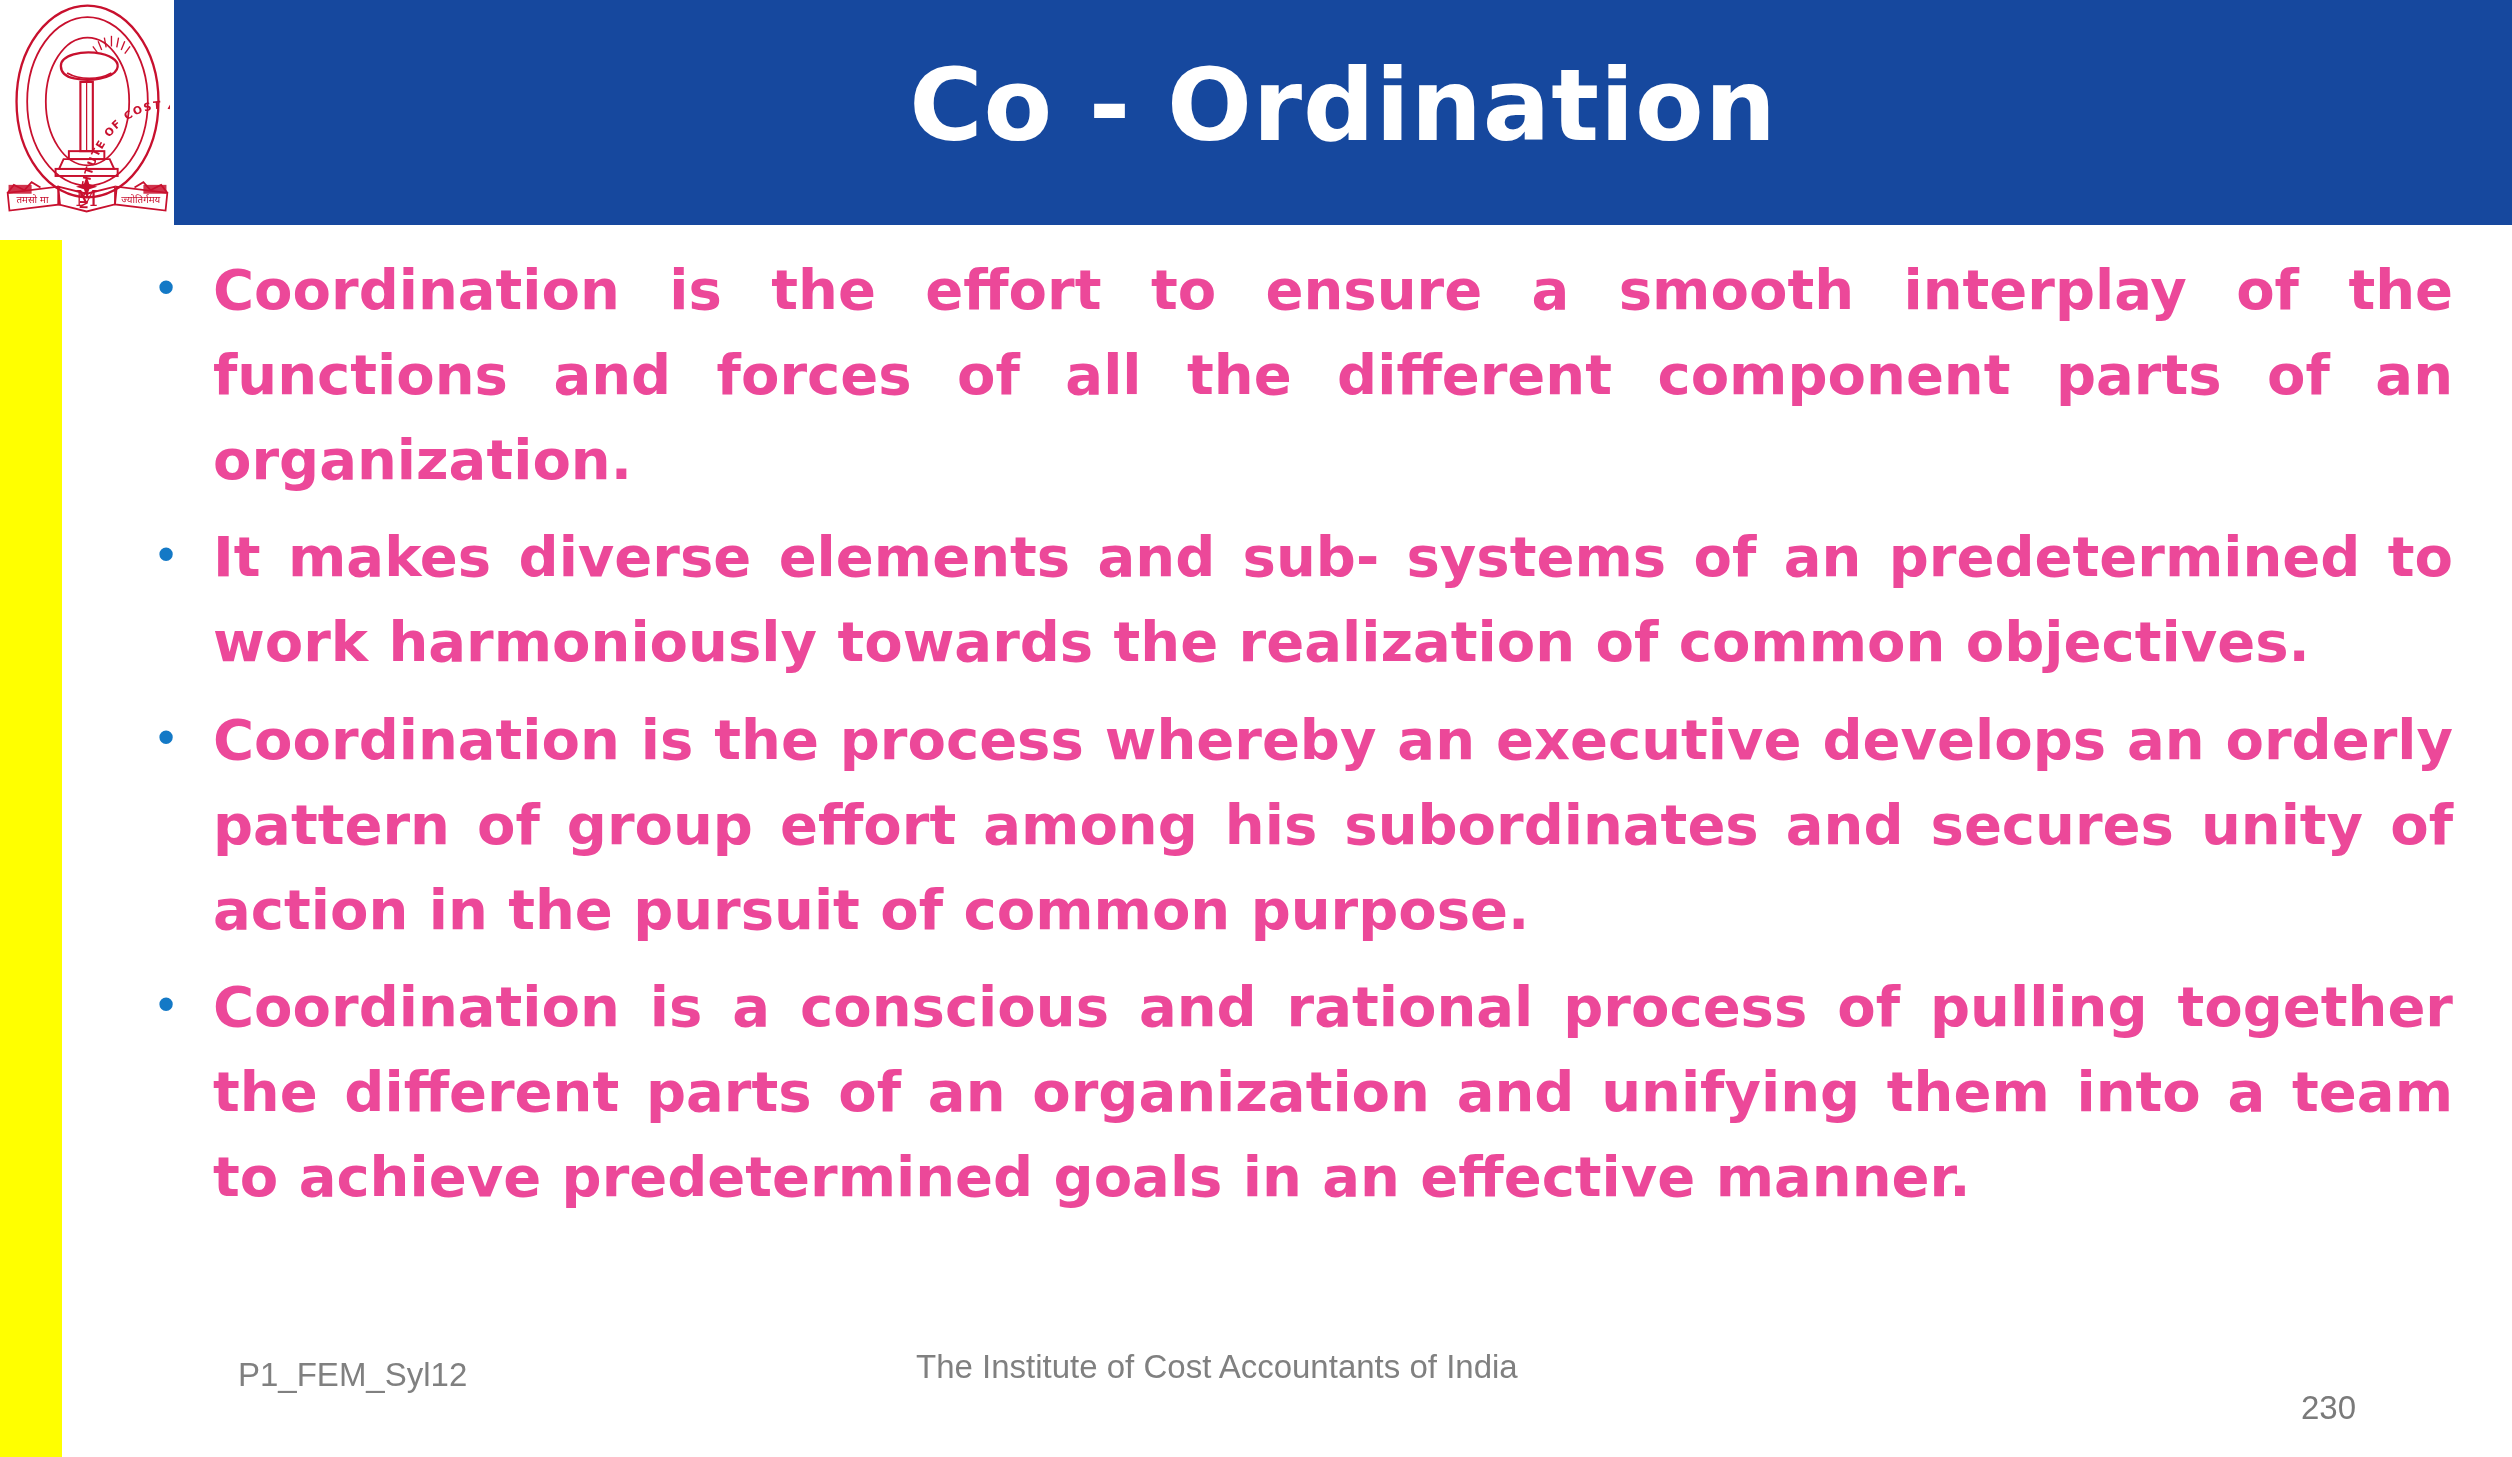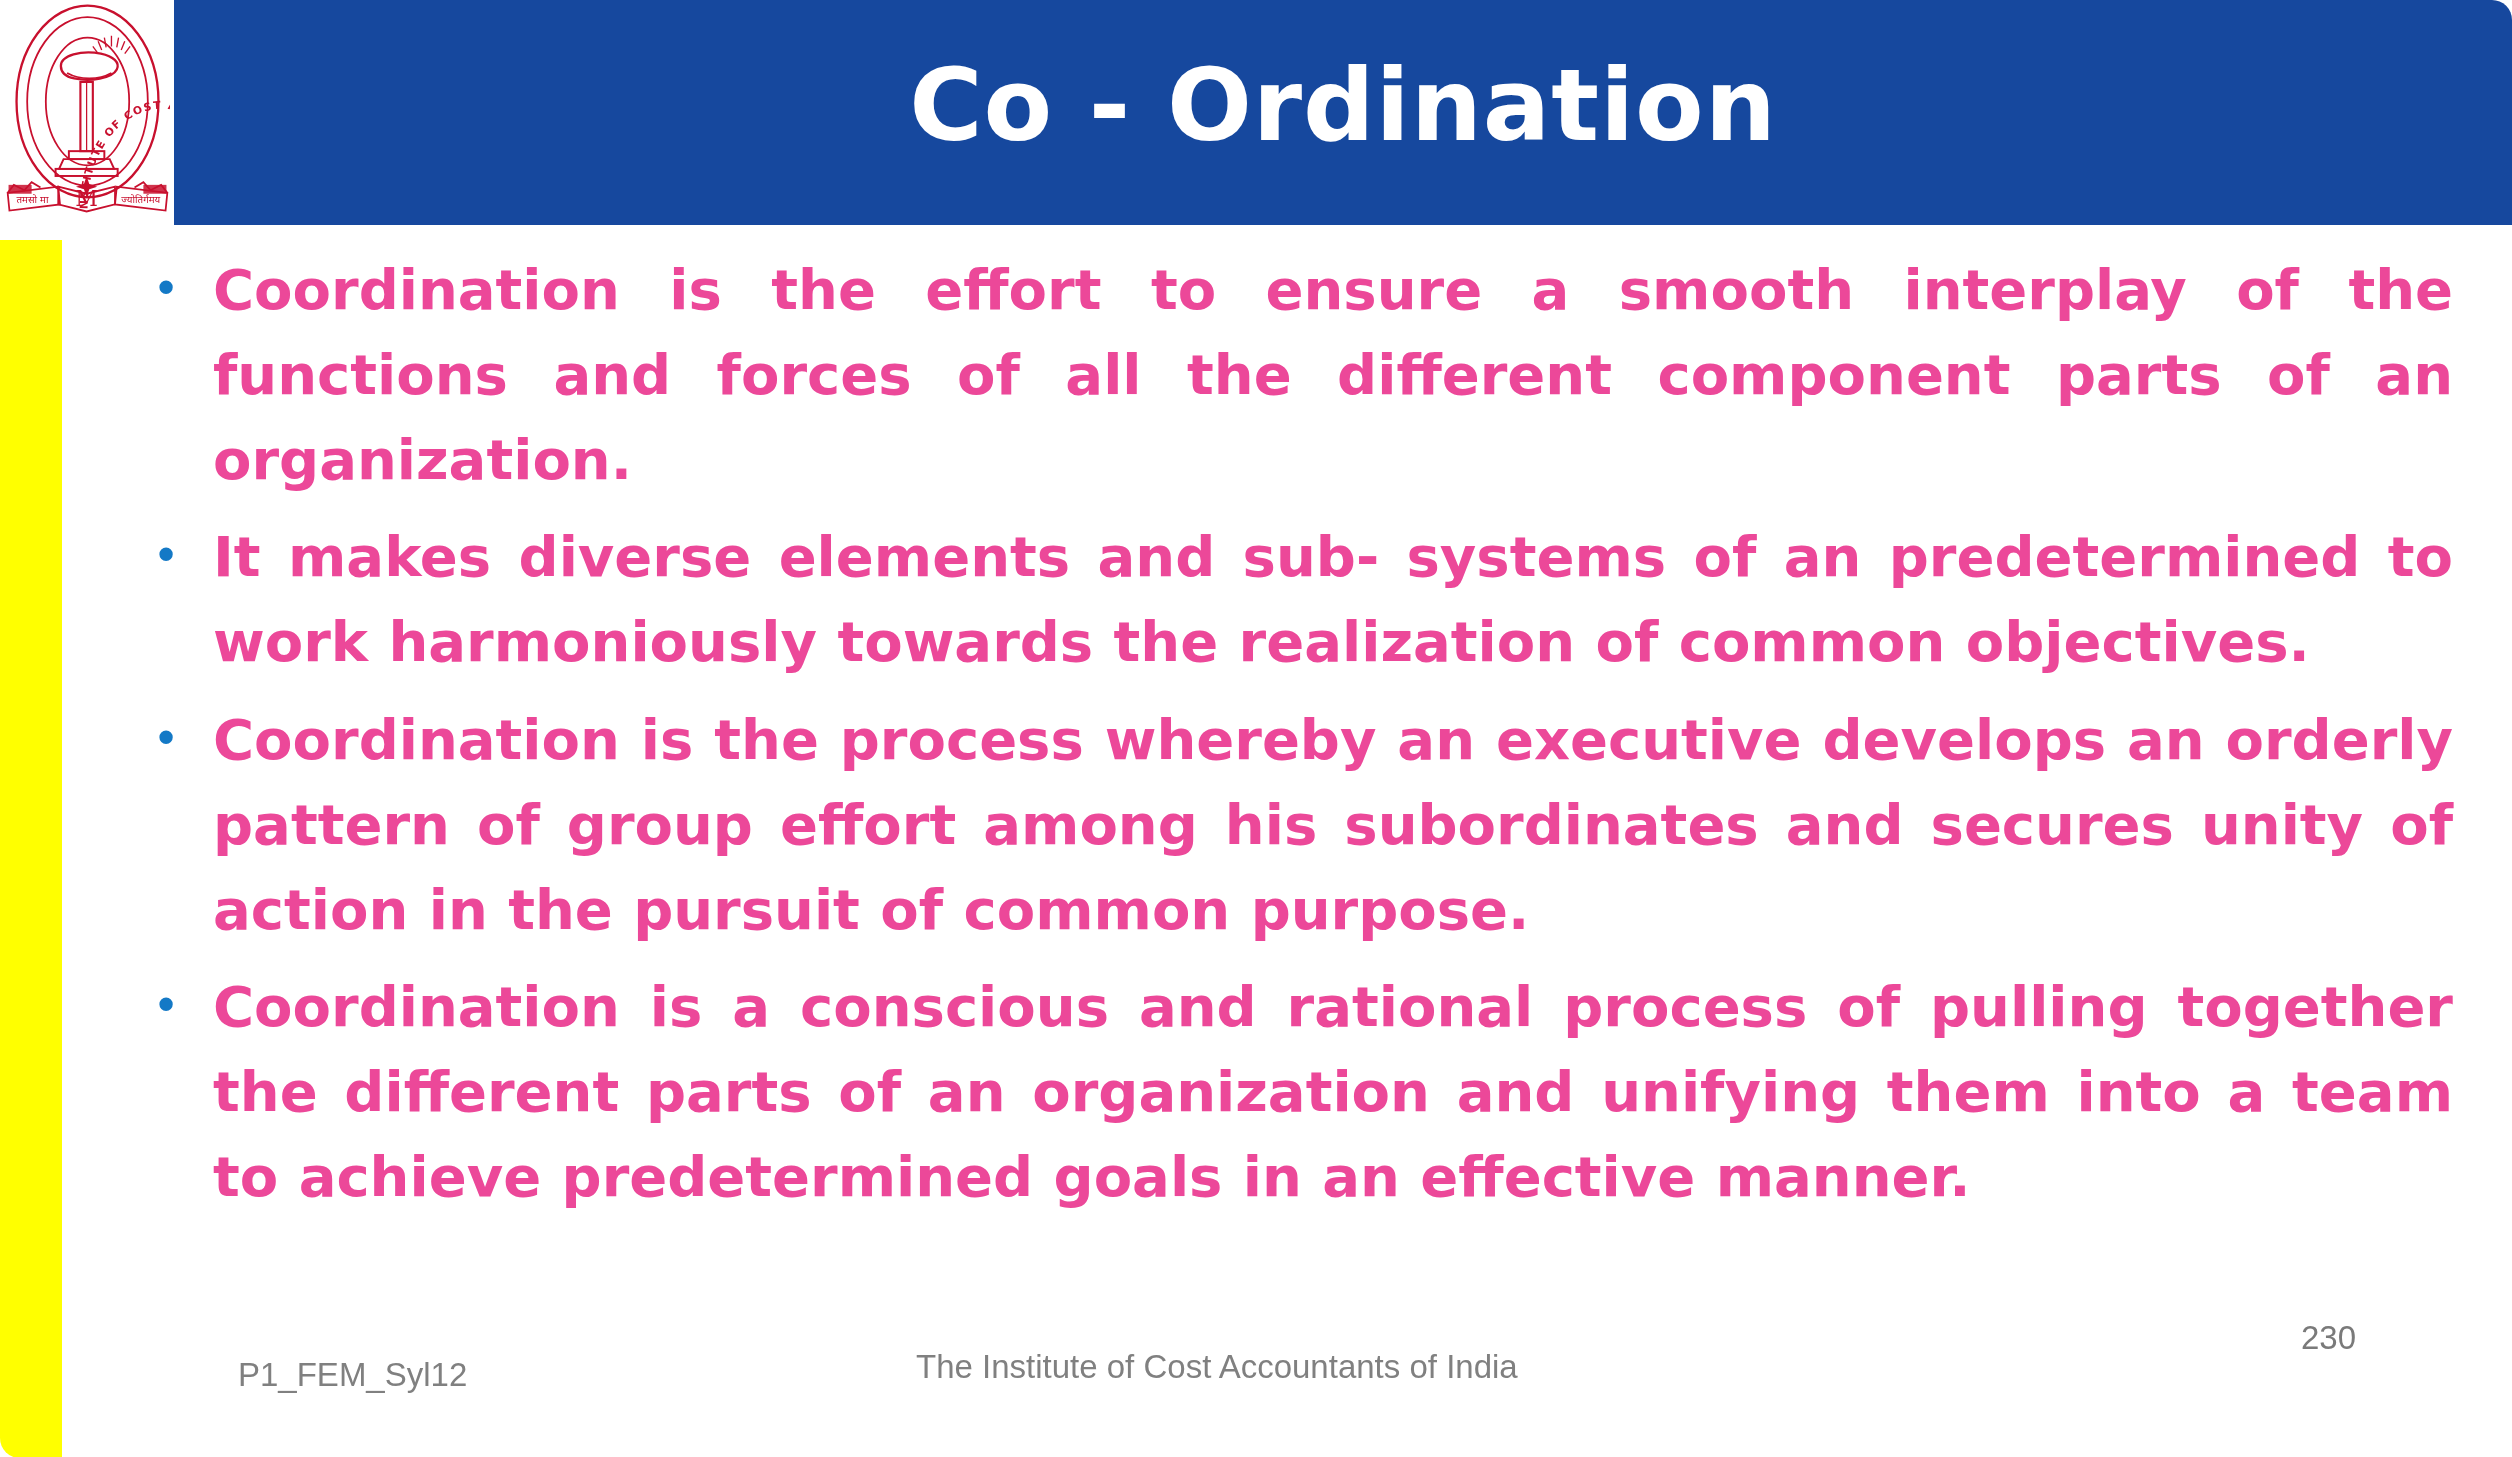--- a/index.html
+++ b/index.html
@@ -11,21 +11,20 @@
   body {
     font-family: "Liberation Sans", sans-serif;
   }
 
   .slide {
     position: relative;
     width: 2512px;
     height: 1458px;
     background: #ffffff;
     overflow: hidden;
-    border-radius: 20px;
   }
 
   
   .header-band {
     position: absolute;
     left: 174px;
     top: 0;
     width: 2338px;
     height: 225px;
     background: #16489e;
@@ -126,21 +125,21 @@
     left: 916px;
     top: 1348px;
     color: #808080;
     font-size: 33px;
     font-family: "Liberation Sans", sans-serif;
     white-space: nowrap;
   }
   .footer-page {
     position: absolute;
     left: 2301px;
-    top: 1319px;
+    top: 1389px;
     color: #7a7a7a;
     font-size: 33px;
     font-family: "Liberation Sans", sans-serif;
     white-space: nowrap;
   }
 </style>
 </head>
 <body>
 
 <div class="slide">

